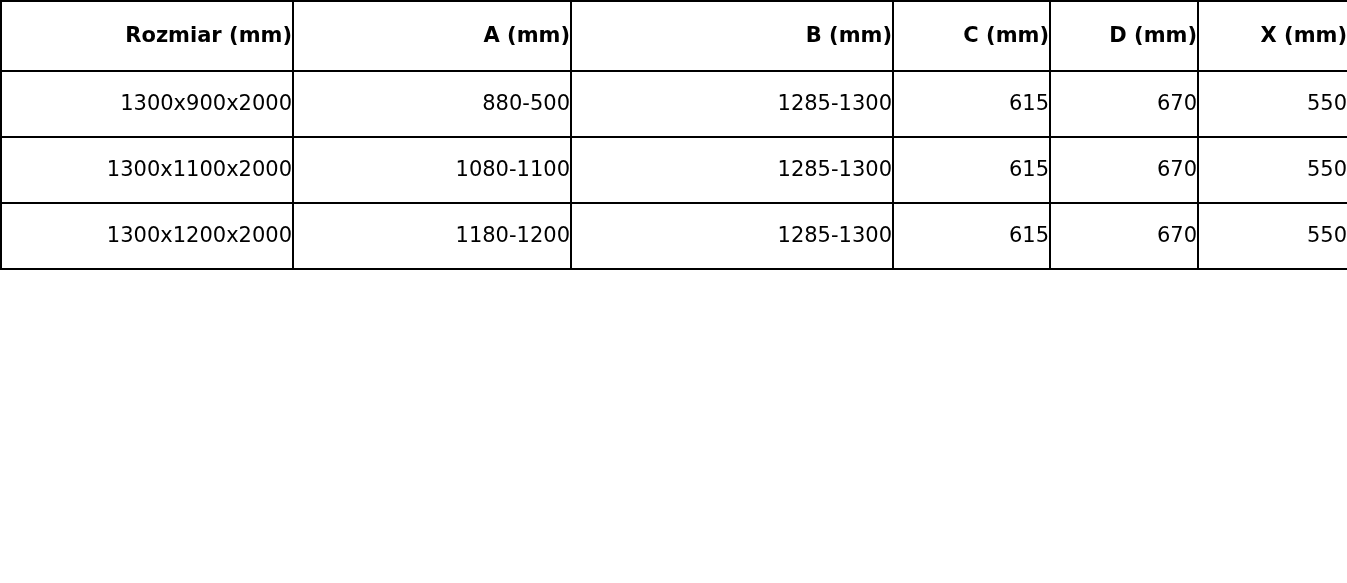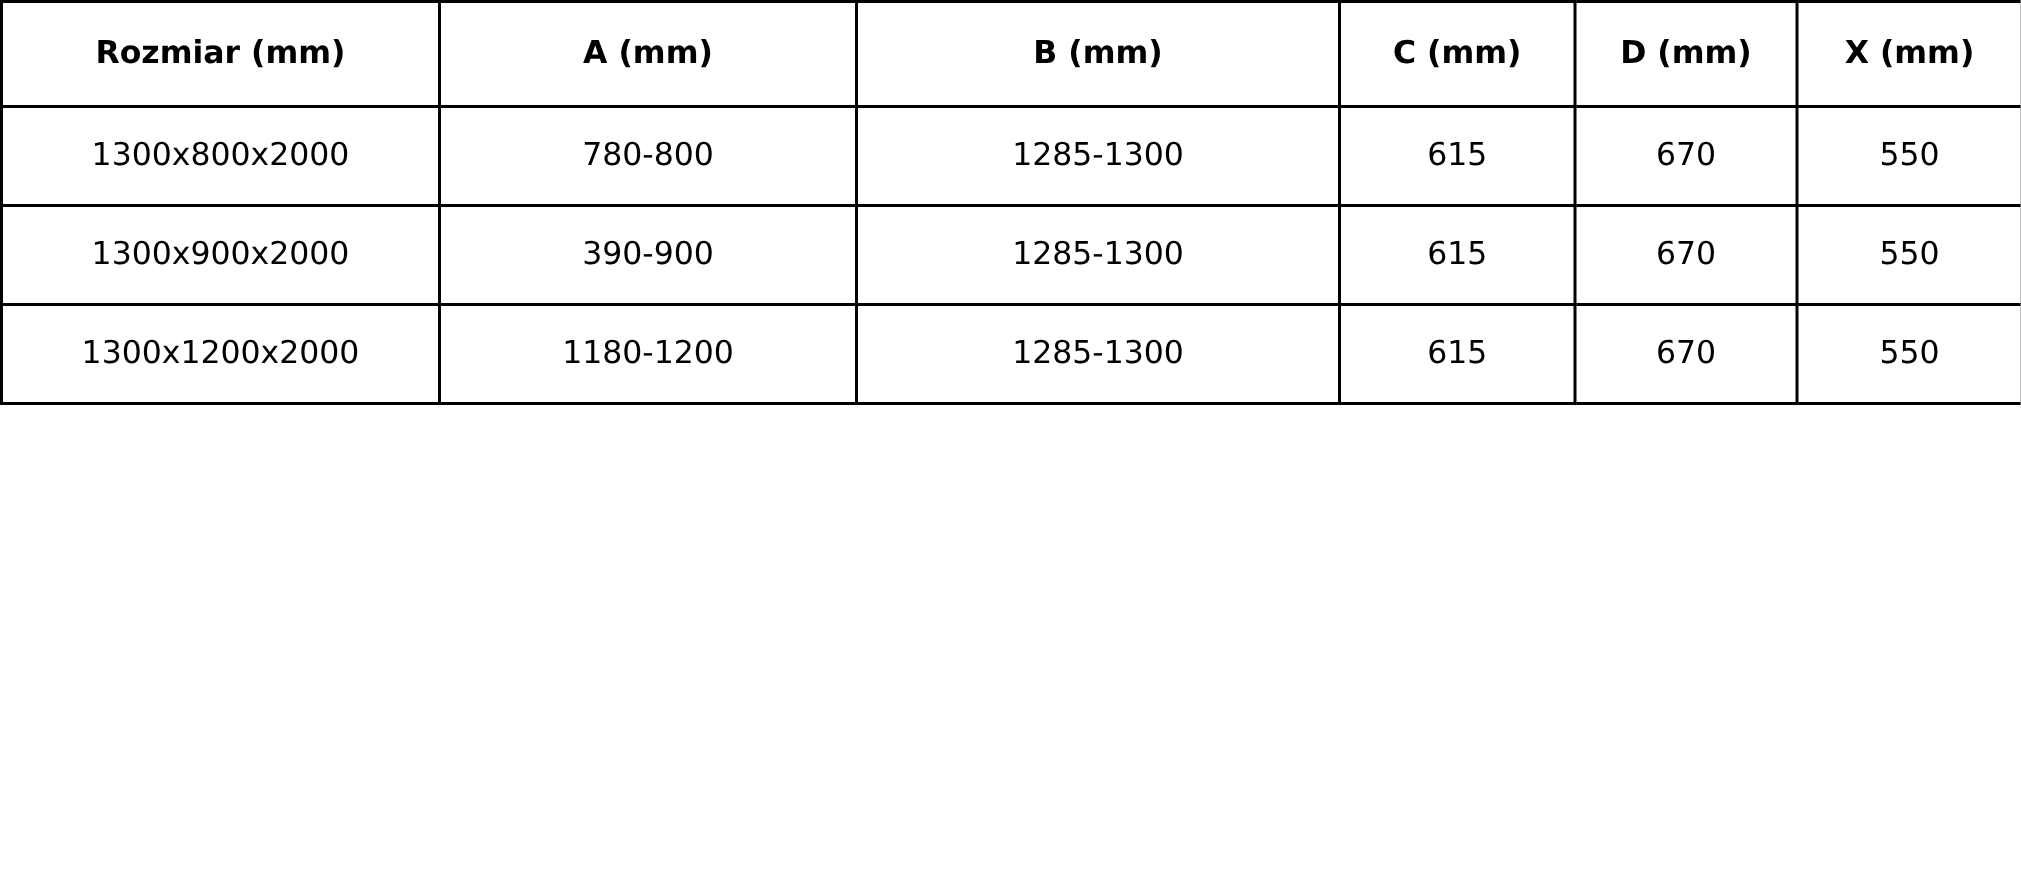--- a/index.html
+++ b/index.html
@@ -20,21 +20,21 @@
     box-sizing: border-box;
   }
   table.spec-table {
     border-collapse: collapse;
     width: 1347px;
     table-layout: fixed;
   }
   table.spec-table th,
   table.spec-table td {
     border: 2px solid #000000;
-    text-align: center;
+    text-align: right;
     vertical-align: middle;
     font-size: 21px;
     line-height: 1.2;
     padding: 0;
     height: 64px;
     white-space: nowrap;
   }
   table.spec-table thead th {
     font-weight: bold;
     height: 68px;
@@ -70,30 +70,30 @@
         <th>Rozmiar (mm)</th>
         <th>A (mm)</th>
         <th>B (mm)</th>
         <th>C (mm)</th>
         <th>D (mm)</th>
         <th>X (mm)</th>
       </tr>
     </thead>
     <tbody>
       <tr>
-        <td>1300x800x2000</td>
-        <td>780-800</td>
+        <td>1300x900x2000</td>
+        <td>880-500</td>
         <td>1285-1300</td>
         <td>615</td>
         <td>670</td>
         <td>550</td>
       </tr>
       <tr>
-        <td>1300x900x2000</td>
-        <td>390-900</td>
+        <td>1300x1100x2000</td>
+        <td>1080-1100</td>
         <td>1285-1300</td>
         <td>615</td>
         <td>670</td>
         <td>550</td>
       </tr>
       <tr>
         <td>1300x1200x2000</td>
         <td>1180-1200</td>
         <td>1285-1300</td>
         <td>615</td>

